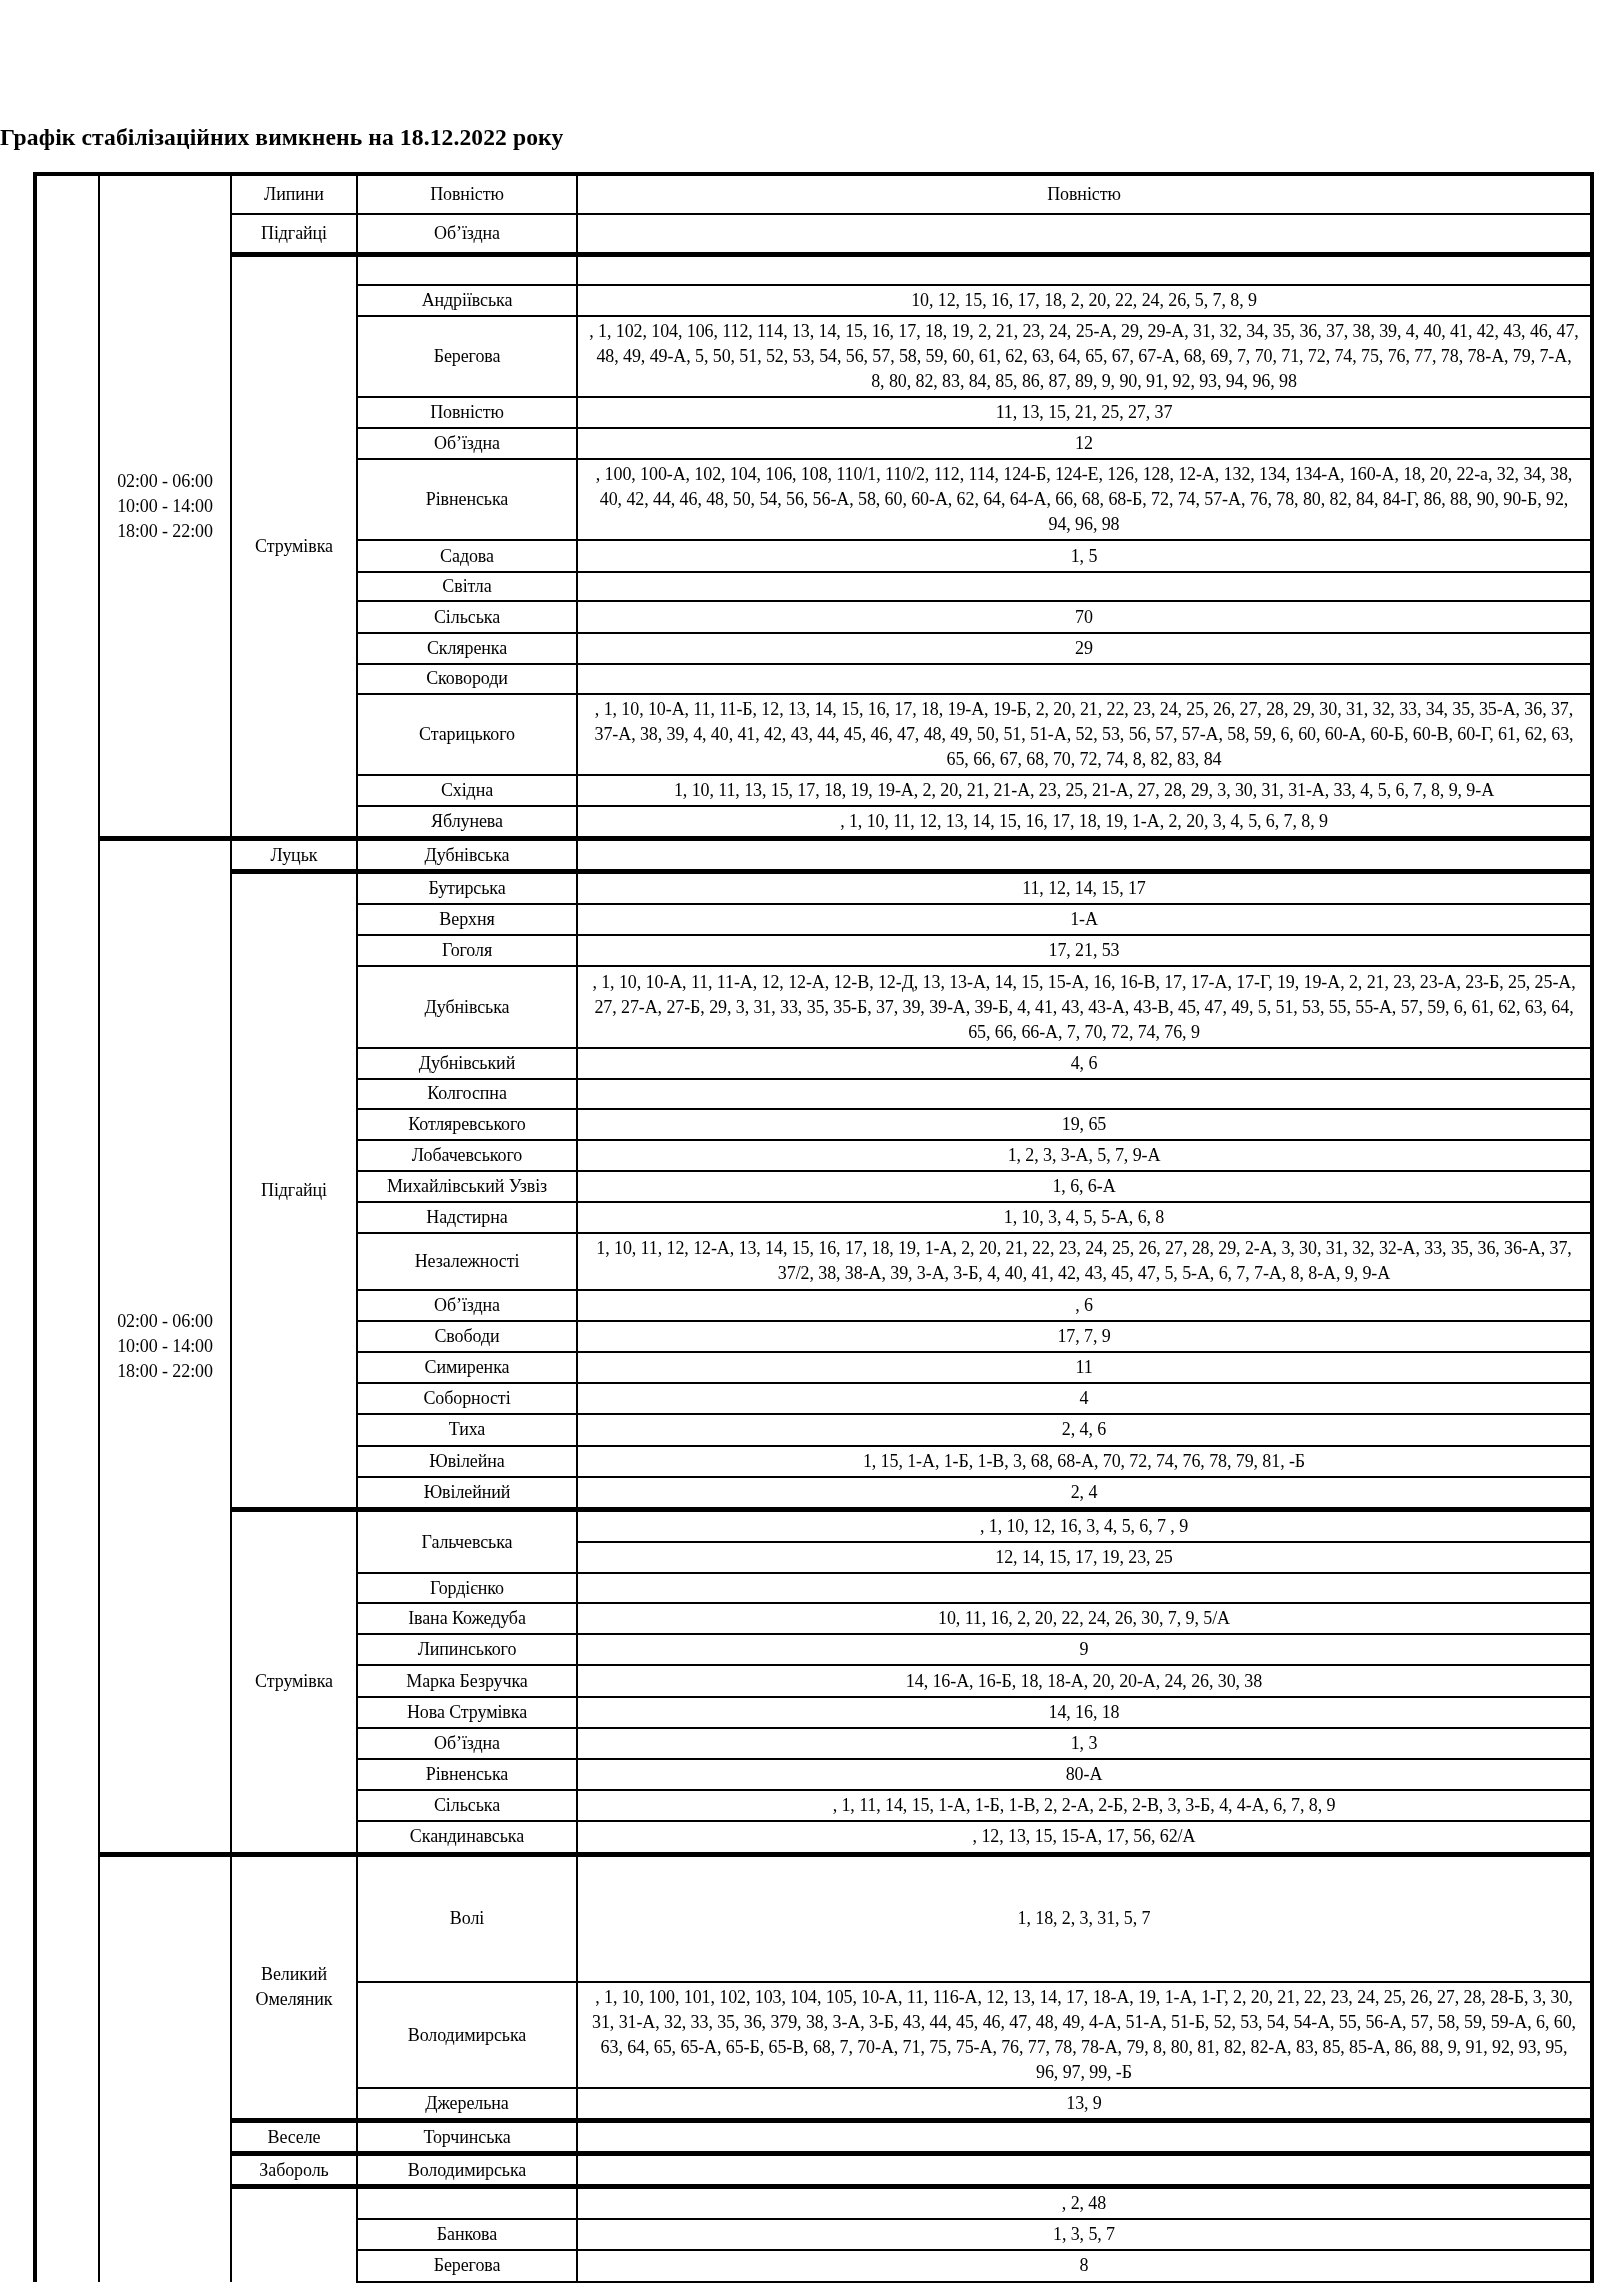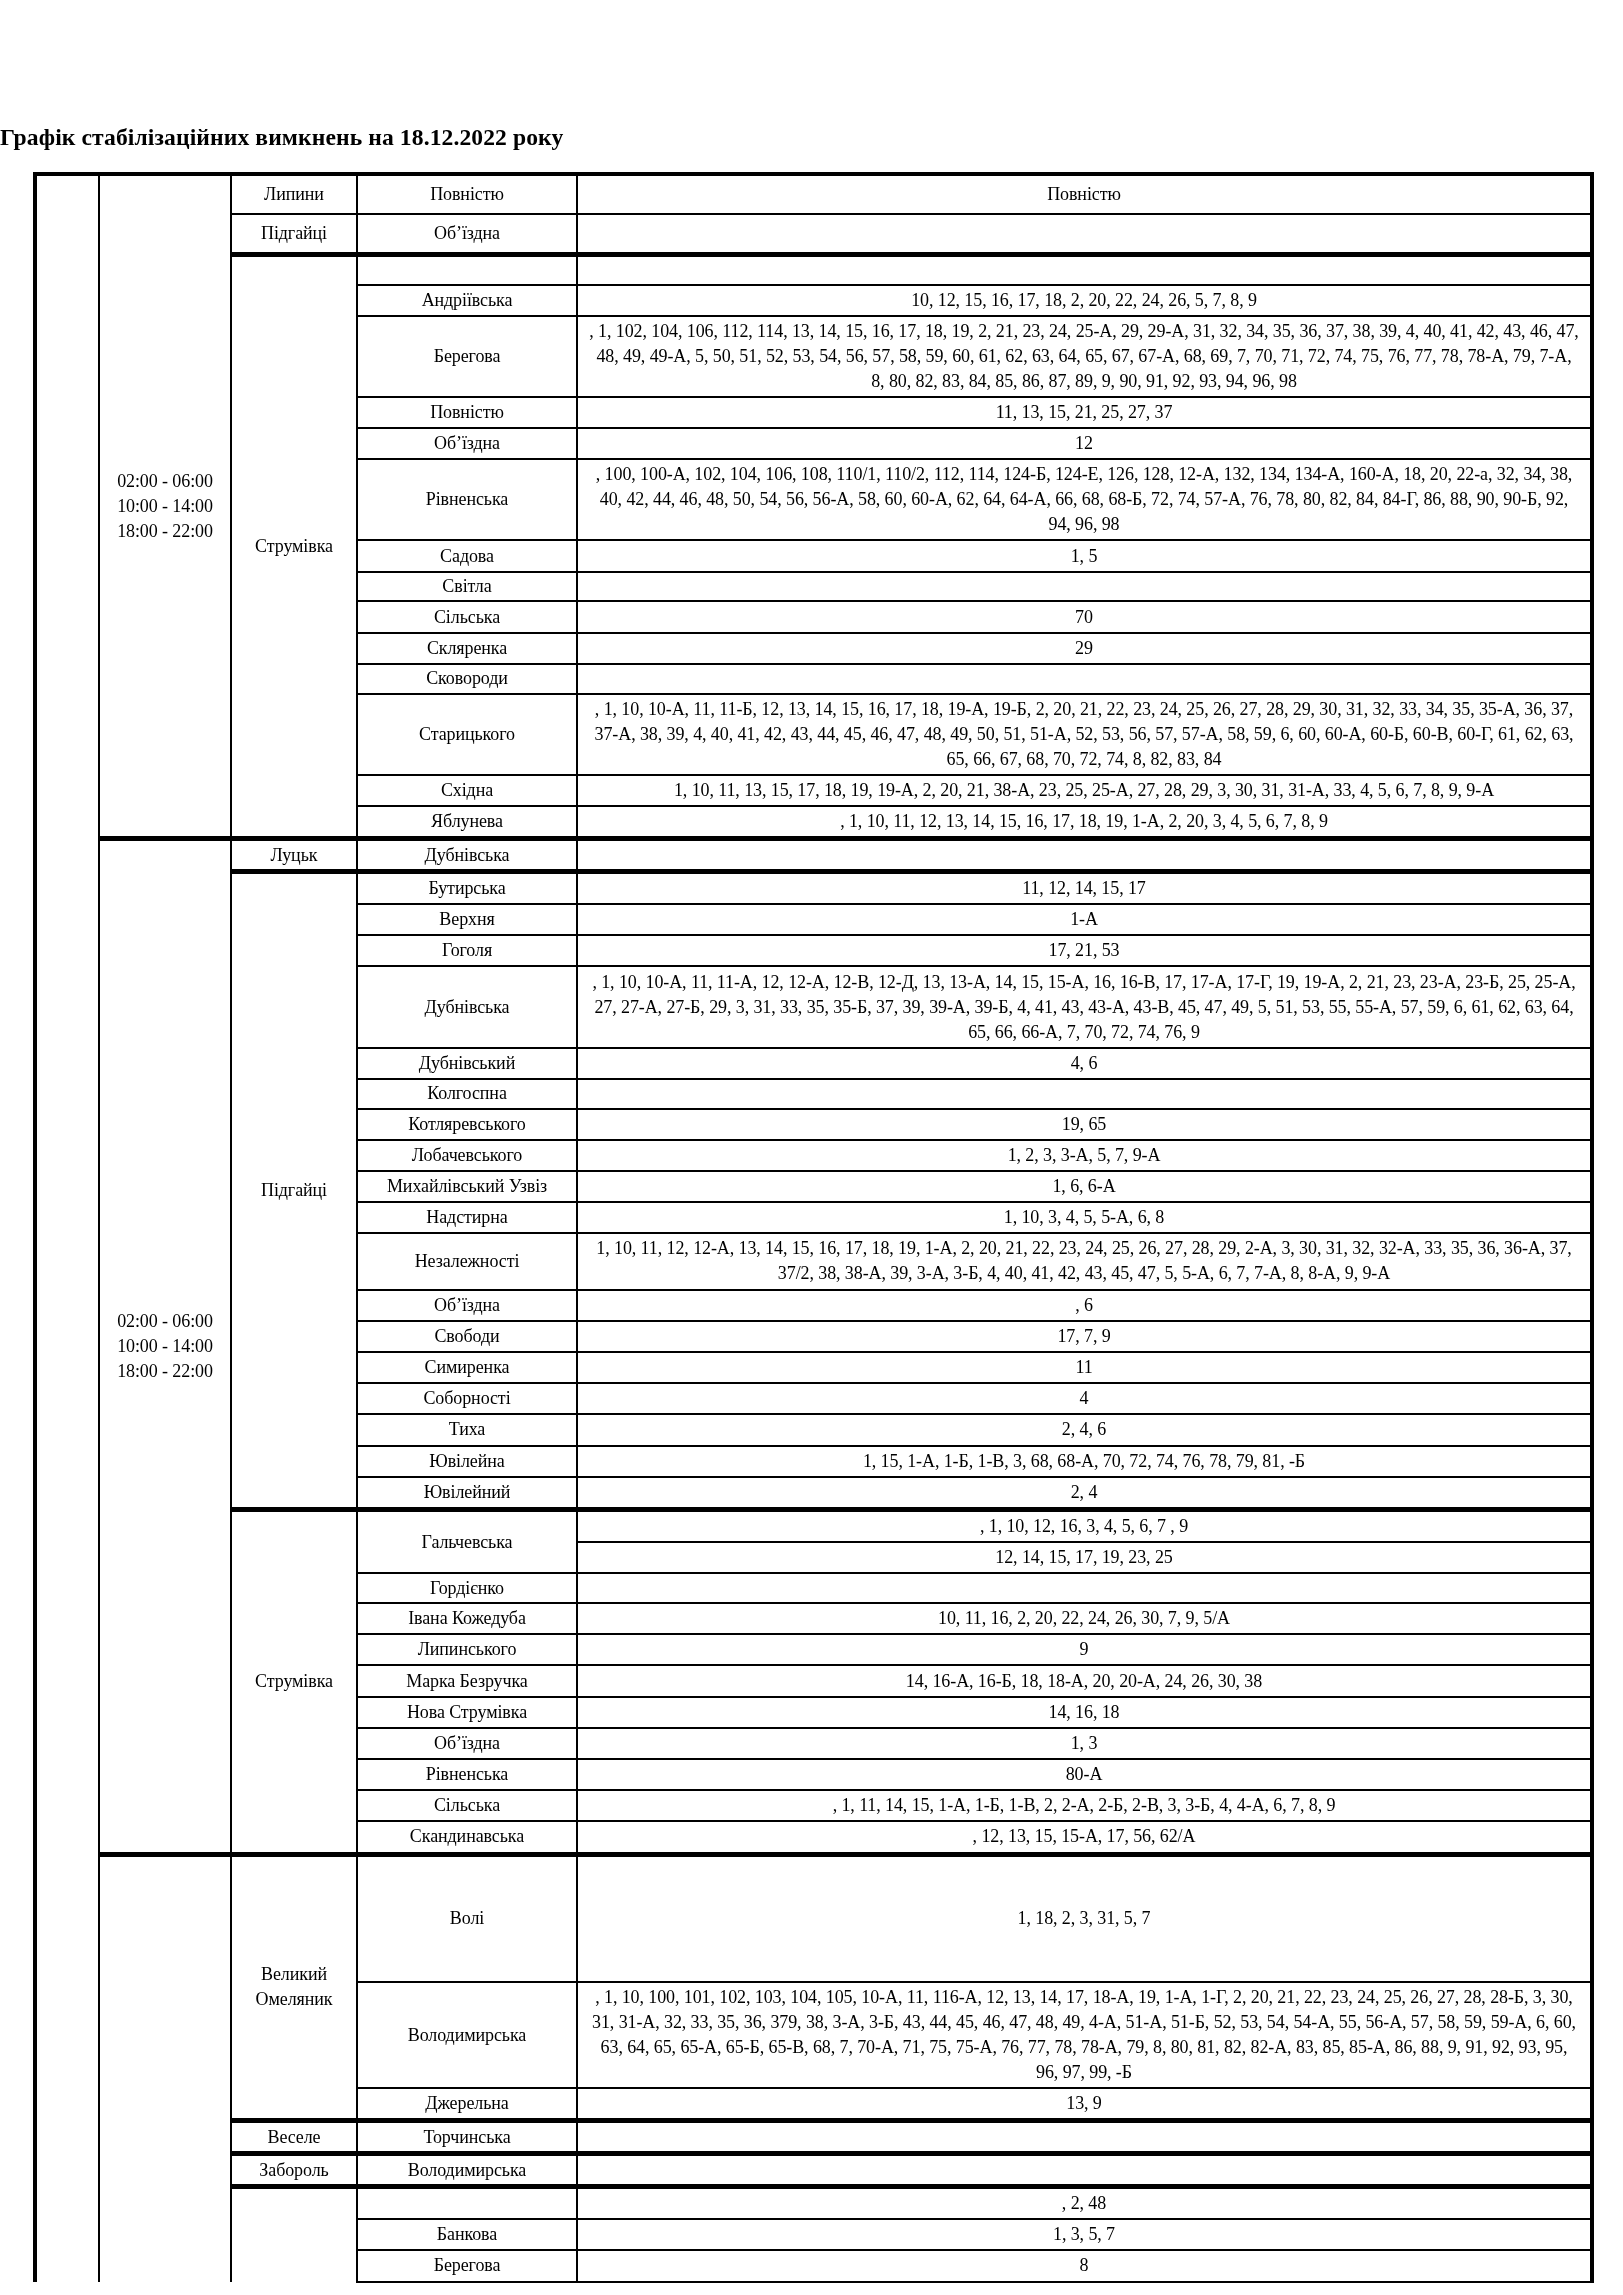--- a/index.html
+++ b/index.html
@@ -94,21 +94,21 @@
     <tr>
       <td>Сковороди</td>
       <td class="nums"></td>
     </tr>
     <tr>
       <td>Старицького</td>
       <td class="nums">, 1, 10, 10-А, 11, 11-Б, 12, 13, 14, 15, 16, 17, 18, 19-А, 19-Б, 2, 20, 21, 22, 23, 24, 25, 26, 27, 28, 29, 30, 31, 32, 33, 34, 35, 35-А, 36, 37, 37-А, 38, 39, 4, 40, 41, 42, 43, 44, 45, 46, 47, 48, 49, 50, 51, 51-А, 52, 53, 56, 57, 57-А, 58, 59, 6, 60, 60-А, 60-Б, 60-В, 60-Г, 61, 62, 63, 65, 66, 67, 68, 70, 72, 74, 8, 82, 83, 84</td>
     </tr>
     <tr>
       <td>Східна</td>
-      <td class="nums">1, 10, 11, 13, 15, 17, 18, 19, 19-А, 2, 20, 21, 38-А, 23, 25, 25-А, 27, 28, 29, 3, 30, 31, 31-А, 33, 4, 5, 6, 7, 8, 9, 9-А</td>
+      <td class="nums">1, 10, 11, 13, 15, 17, 18, 19, 19-А, 2, 20, 21, 21-А, 23, 25, 21-А, 27, 28, 29, 3, 30, 31, 31-А, 33, 4, 5, 6, 7, 8, 9, 9-А</td>
     </tr>
     <tr>
       <td>Яблунева</td>
       <td class="nums">, 1, 10, 11, 12, 13, 14, 15, 16, 17, 18, 19, 1-А, 2, 20, 3, 4, 5, 6, 7, 8, 9</td>
     </tr>
 
     <tr class="thick">
       <td rowspan="30" class="time">02:00 - 06:00
 10:00 - 14:00
 18:00 - 22:00</td>

